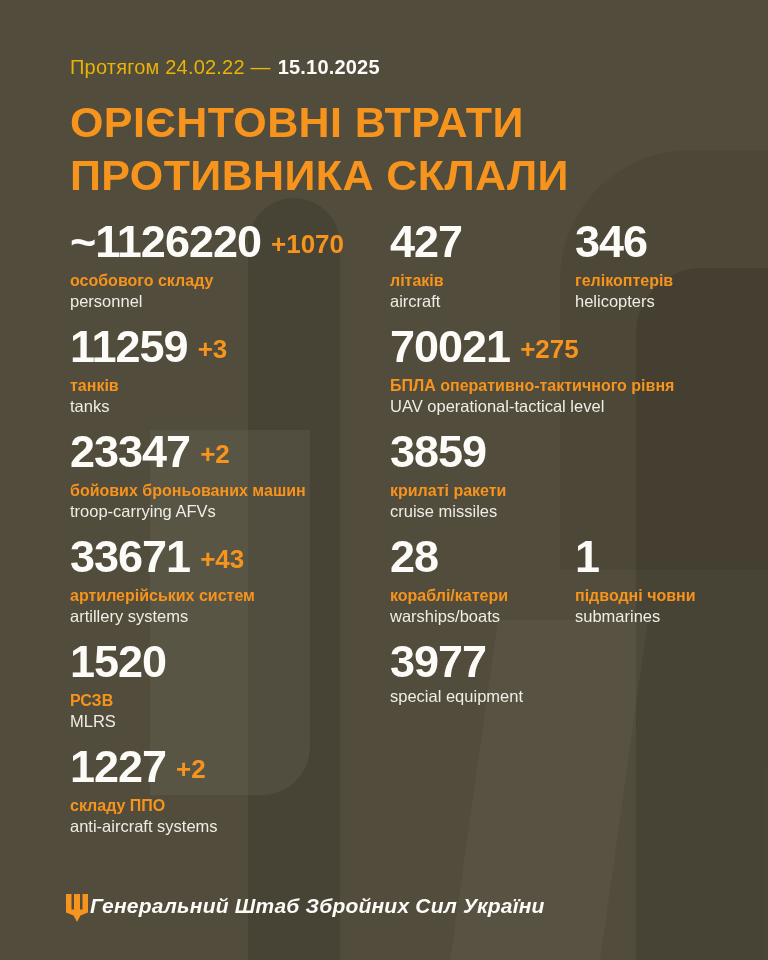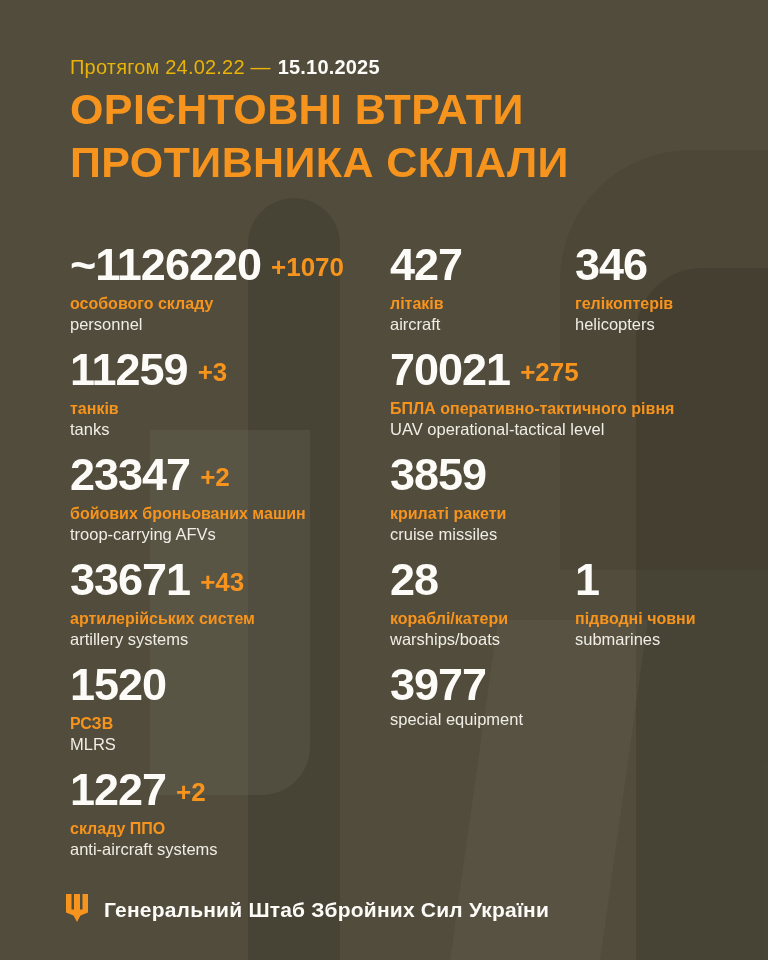--- a/index.html
+++ b/index.html
@@ -18,46 +18,46 @@
   .wm-arc{left:560px;top:150px;width:260px;height:420px;background:rgba(0,0,0,.06);border-radius:130px 0 0 0;}
 
   
   .content{position:relative;z-index:1;padding:55px 40px 0 70px;}
 
   .period{font-size:20px;line-height:24px;letter-spacing:.2px;}
   .period .p-label{color:#eab308;font-weight:500;}
   .period .p-date{color:#FCFBF8;font-weight:700;margin-left:7px;}
 
   .title{
-    margin-top:4px;color:#F7941D;font-weight:700;
+    margin-top:17px;color:#F7941D;font-weight:700;
     font-size:43px;line-height:53px;letter-spacing:.4px;
   }
 
-  .stats{display:grid;grid-template-columns:320px 1fr;margin-top:52px;}
+  .stats{display:grid;grid-template-columns:320px 1fr;margin-top:16px;}
   .col{display:grid;grid-auto-rows:105px;}
   .row-pair{display:grid;grid-template-columns:185px 1fr;}
 
   .stat .num-line{white-space:nowrap;}
   .stat .value{
     color:#FCFBF8;font-weight:700;font-size:45px;line-height:48px;letter-spacing:-1px;
   }
   .stat .delta{
     color:#F7941D;font-weight:700;font-size:26px;letter-spacing:0;
     margin-left:10px;position:relative;top:-4px;
   }
   .stat .uk{
     margin-top:5px;color:#F7941D;font-weight:700;font-size:16px;line-height:20px;white-space:nowrap;
   }
   .stat .en{
     color:#EFEDE5;font-size:16.5px;line-height:21px;white-space:nowrap;
   }
 
   .footer{
     position:absolute;left:64px;bottom:38px;z-index:1;
-    display:flex;align-items:flex-end;gap:14px;
+    display:flex;align-items:flex-start;font-style:italic;
   }
   .footer .org{color:#FCFBF8;font-weight:700;font-size:21px;letter-spacing:.2px;}
   .trident{display:block;}
 </style>
 </head>
 <body>
 
 <div class="wm wm-arc"></div>
 <div class="wm wm-prong-left"></div>
 <div class="wm wm-panel-light"></div>

